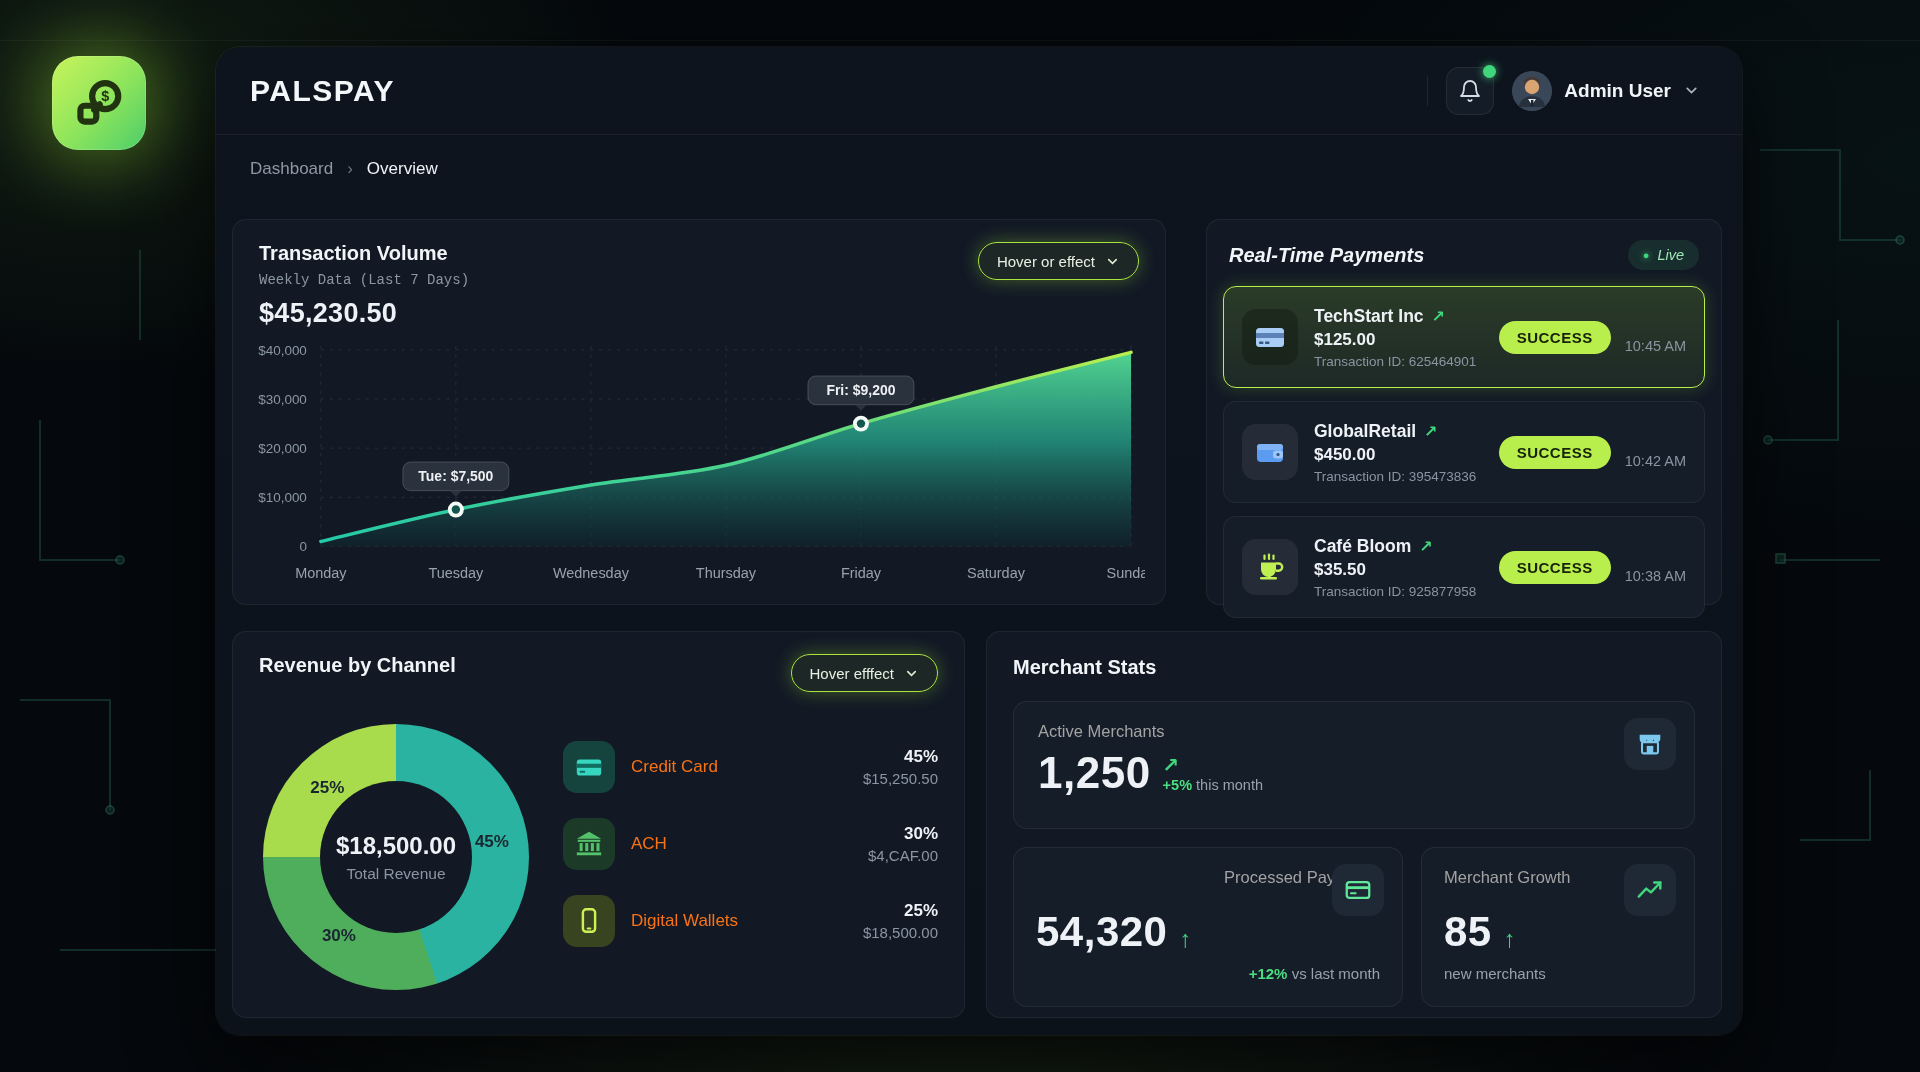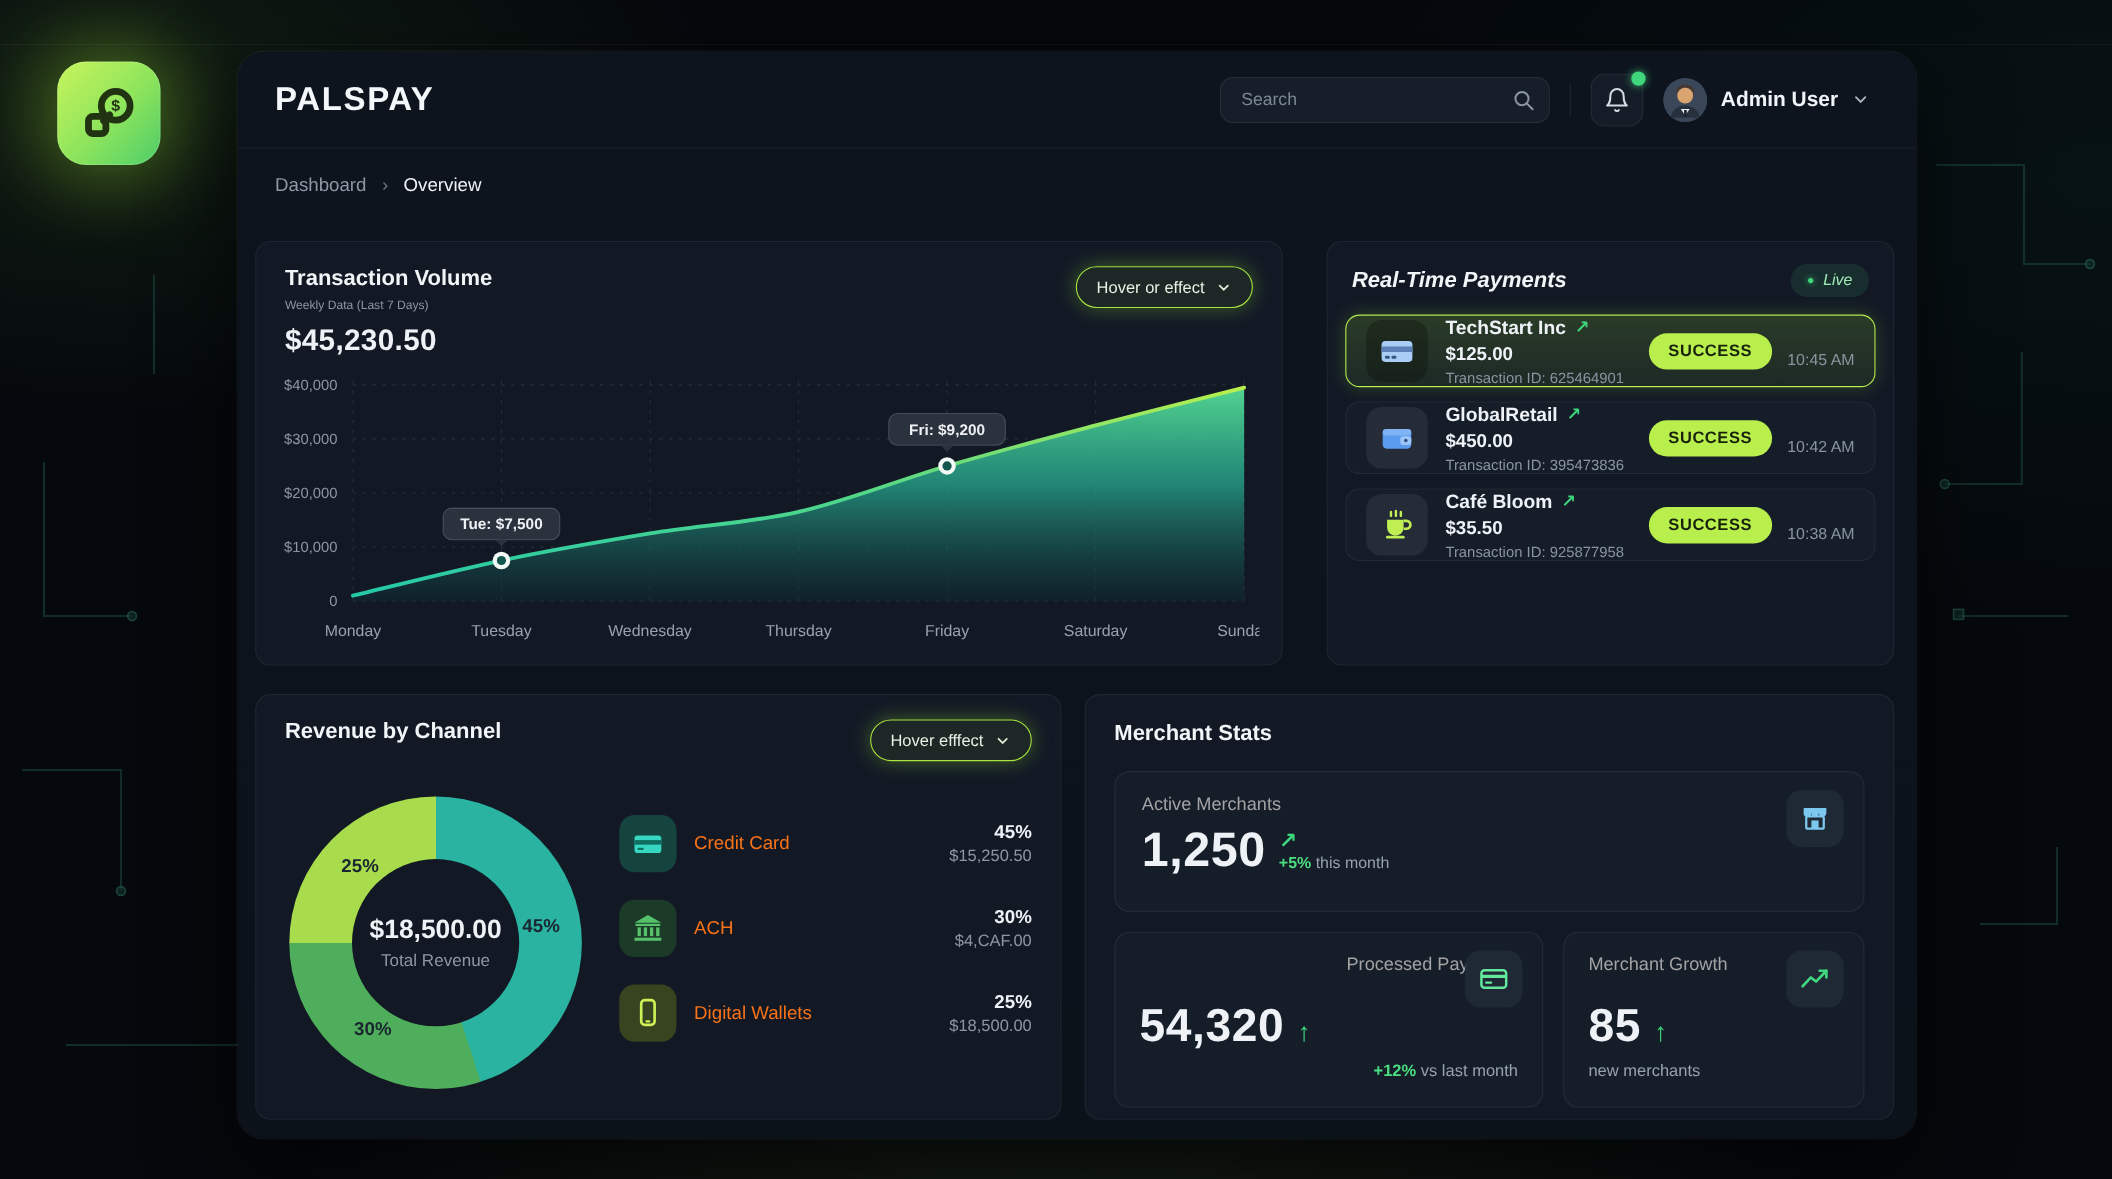--- a/index.html
+++ b/index.html
@@ -60,35 +60,35 @@
 
   .card-title { font-size:20px; font-weight:700; color:#f2f5f8; }
   .muted { color:#8c96a3; }
 
   .pill-btn { display:flex; align-items:center; gap:10px; height:38px; padding:0 18px; border-radius:19px;
     background:rgba(163,230,53,0.07); border:1.5px solid #a9e53f; color:#e9efe2; font-size:15px; cursor:pointer;
     box-shadow:0 0 18px rgba(163,230,53,0.35); white-space:nowrap; }
 
   
   .tv-head { display:flex; justify-content:space-between; padding:22px 26px 0 26px; }
-  .tv-sub { font-size:11px; margin-top:7px; }
+  .tv-sub { font-size:14px; margin-top:7px;font-family:Liberation Mono, monospace; }
   .tv-total { font-size:27px; font-weight:800; margin-top:10px; letter-spacing:0.3px; }
   .tv-chart-wrap { position:absolute; left:14px; right:20px; top:116px; bottom:8px; }
   .grid { stroke:rgba(148,163,184,0.16); stroke-width:1; stroke-dasharray:3 6; }
   .ytick { fill:#8b96a3; font-size:13.5px; text-anchor:end; }
   .xtick { fill:#98a2ae; font-size:14.5px; text-anchor:middle; }
   .ctt-text { fill:#eef1f4; font-size:14px; font-weight:600; text-anchor:middle; }
 
   
   .rtp-head { display:flex; justify-content:space-between; align-items:center; padding:20px 22px 0 22px;font-style:italic; }
   .live-badge { display:flex; align-items:center; gap:8px; background:rgba(74,222,128,0.10); border-radius:999px;
     padding:7px 15px; font-size:14.5px; color:#9fe8b5; }
   .live-dot { color:#3fd67d; font-size:11px; text-shadow:0 0 6px rgba(74,222,128,0.9); }
   .rtp-rows { position:absolute; left:16px; right:16px; top:66px; display:flex; flex-direction:column; gap:13px; }
-  .txn-row { display:flex; align-items:center; gap:16px; height:66px; border-radius:13px; padding:0 18px;
+  .txn-row { display:flex; align-items:center; gap:16px; height:102px; border-radius:13px; padding:0 18px;
     background:#151d29; border:1px solid rgba(255,255,255,0.06); cursor:pointer; }
   .txn-row.hl { background:linear-gradient(180deg, rgba(163,230,53,0.17), rgba(163,230,53,0.08));
     border:1.5px solid #b9ef4d; box-shadow:0 0 16px rgba(163,230,53,0.22); }
   .txn-icon { width:56px; height:56px; border-radius:14px; background:rgba(255,255,255,0.07);
     display:flex; align-items:center; justify-content:center; flex:none; }
   .txn-row.hl .txn-icon { background:rgba(12,18,8,0.35); }
   .txn-mid { flex:1; min-width:0; }
   .txn-name { font-size:17.5px; font-weight:700; display:flex; align-items:center; gap:8px; }
   .txn-arrow { color:#3fd67d; font-size:16px; font-weight:700; }
   .txn-amount { font-size:17px; font-weight:700; margin-top:3px; }
@@ -173,27 +173,20 @@
       </g>
       <text x="57" y="45" font-size="21" font-weight="800" fill="#223312" text-anchor="middle">$</text>
     </svg>
   </div>
 
   <div class="window">
 
     <header>
       <div class="brand">PALSPAY</div>
       <div class="hright">
-        <div class="search">
-          <input type="text" placeholder="Search" style="">
-          <svg width="22" height="22" viewBox="0 0 24 24" fill="none" stroke="#8d97a3" stroke-width="2" stroke-linecap="round">
-            <circle cx="10.5" cy="10.5" r="6.5"></circle>
-              <path d="M15.5 15.5 L21 21"></path>
-          </svg>
-        </div>
         <div class="hdivider"></div>
         <div class="bell-btn">
           <svg width="24" height="24" viewBox="0 0 24 24" fill="none" stroke="#d5dbe2" stroke-width="1.8" stroke-linecap="round" stroke-linejoin="round">
             <path d="M18 8a6 6 0 0 0-12 0c0 7-3 9-3 9h18s-3-2-3-9"></path>
             <path d="M13.73 21a2 2 0 0 1-3.46 0"></path>
           </svg>
           <span class="bell-dot"></span>
         </div>
         <div class="user">
           <div class="avatar">

